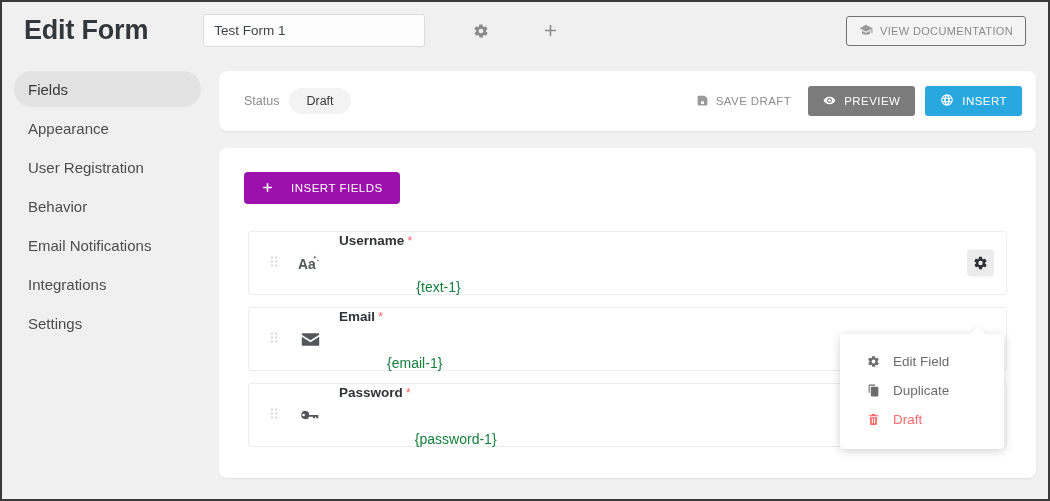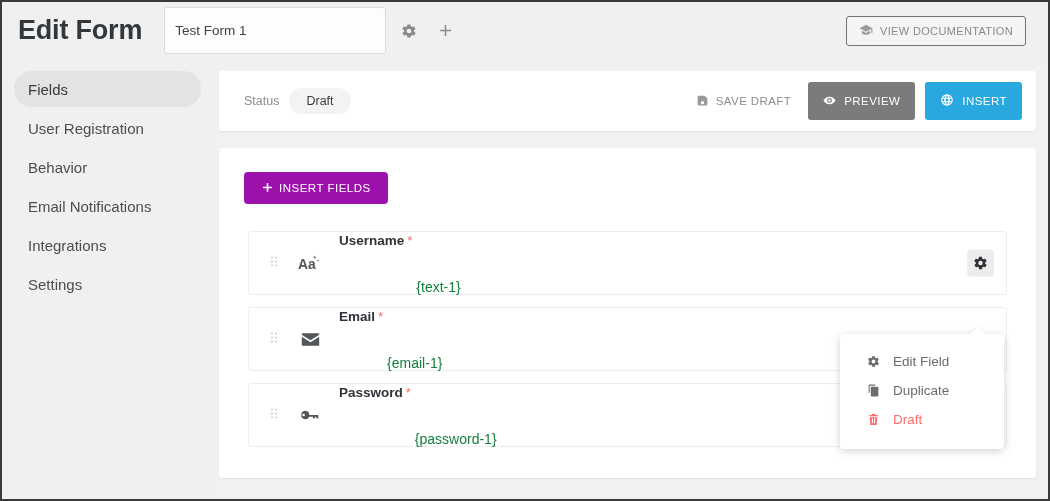--- a/index.html
+++ b/index.html
@@ -22,34 +22,35 @@
     background: #f0f0f0;
     overflow: hidden;
   }
 
   
   .header {
     height: 57px;
     background: #f0f0f0;
     display: flex;
     align-items: center;
-    padding: 0 22px 0 16px;
-    box-sizing: border-box;
+    padding: 0 22px 0 22px;
+    box-sizing: border-box;
+    gap: 33px;
   }
   .page-title {
     font-size: 27px;
     font-weight: bold;
     color: #32373c;
     letter-spacing: -0.2px;
     margin-right: 22px;
     white-space: nowrap;
   }
   .form-name-input {
     width: 222px;
-    height: 47px;
+    height: 33px;
     box-sizing: border-box;
     border: 1px solid #dcdcdc;
     border-radius: 3px;
     background: #fdfdfd;
     font-family: "Liberation Sans", sans-serif;
     font-size: 13.5px;
     color: #3c434a;
     padding: 0 10px;
     outline: none;
   }
@@ -116,21 +117,21 @@
     flex: 1 1 auto;
     background: #f1f1f1;
     padding: 12px 12px 0 6px;
     box-sizing: border-box;
     position: relative;
     overflow: hidden;
   }
 
   .card {
     background: #ffffff;
-    border-radius: 3px;
+    border-radius: 8px;
     box-shadow: 0 1px 2px rgba(0,0,0,0.07);
   }
 
   
   .status-card {
     height: 60px;
     display: flex;
     align-items: center;
     padding: 0 14px 0 25px;
     box-sizing: border-box;
@@ -155,21 +156,21 @@
     font-size: 11.5px;
     letter-spacing: 0.4px;
     margin-right: 17px;
     cursor: pointer;
     white-space: nowrap;
   }
   .btn {
     display: inline-flex;
     align-items: center;
     gap: 8px;
-    height: 38px;
+    height: 30px;
     padding: 0 15px;
     border-radius: 3px;
     font-size: 11.5px;
     letter-spacing: 0.45px;
     color: #ffffff;
     cursor: pointer;
     white-space: nowrap;
     border: none;
     font-family: "Liberation Sans", sans-serif;
   }
@@ -179,21 +180,21 @@
   
   .fields-card {
     margin-top: 17px;
     padding: 24px 25px 0 25px;
     box-sizing: border-box;
     min-height: 330px;
   }
   .insert-btn {
     display: inline-flex;
     align-items: center;
-    gap: 5px;
+    gap: 17px;
     height: 32px;
     padding: 0 17px;
     background: #9c11ab;
     color: #ffffff;
     border-radius: 4px;
     font-size: 11.5px;
     letter-spacing: 0.5px;
     cursor: pointer;
     border: none;
     font-family: "Liberation Sans", sans-serif;
@@ -327,20 +328,23 @@
     </div>
   </div>
 
   <div class="body-wrap">
 
     <div class="sidebar">
       <div class="side-item active">
         <span>Fields</span>
       </div>
       <div class="side-item">
+        <span>Appearance</span>
+      </div>
+      <div class="side-item">
         <span>User Registration</span>
       </div>
       <div class="side-item">
         <span>Behavior</span>
       </div>
       <div class="side-item">
         <span>Email Notifications</span>
       </div>
       <div class="side-item">
         <span>Integrations</span>

